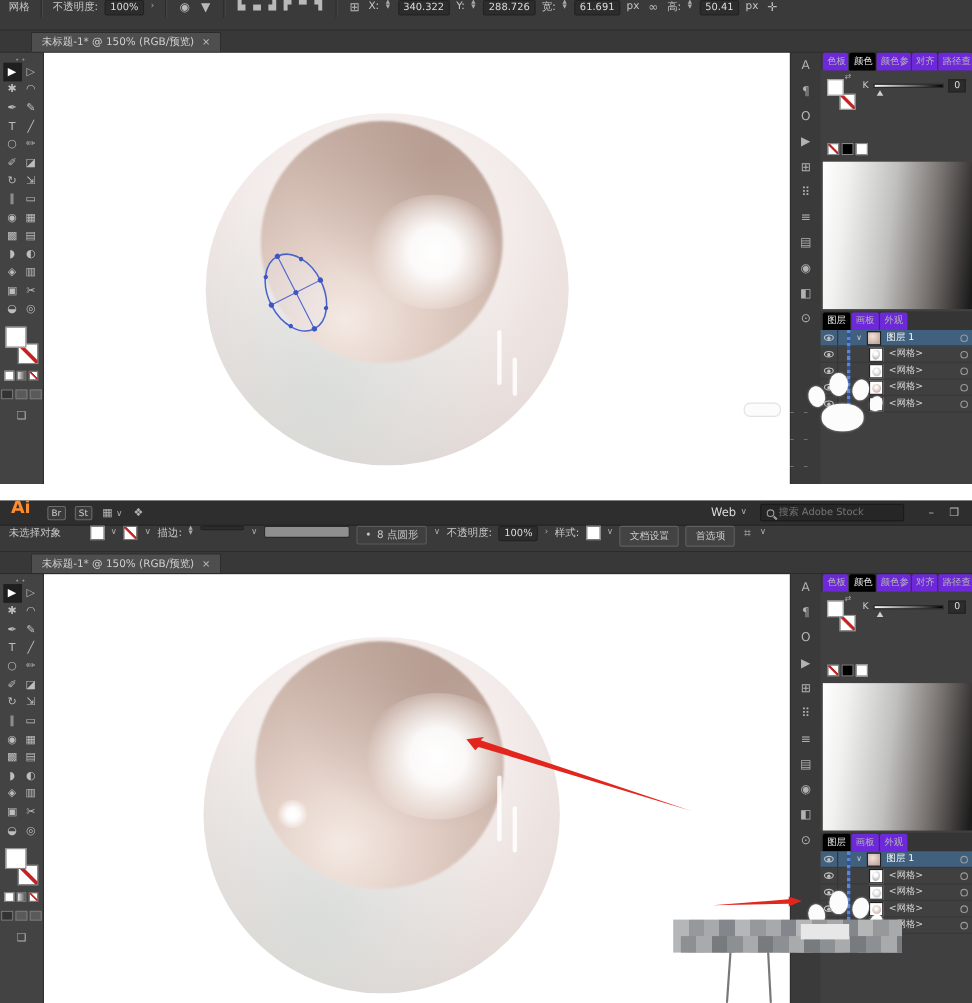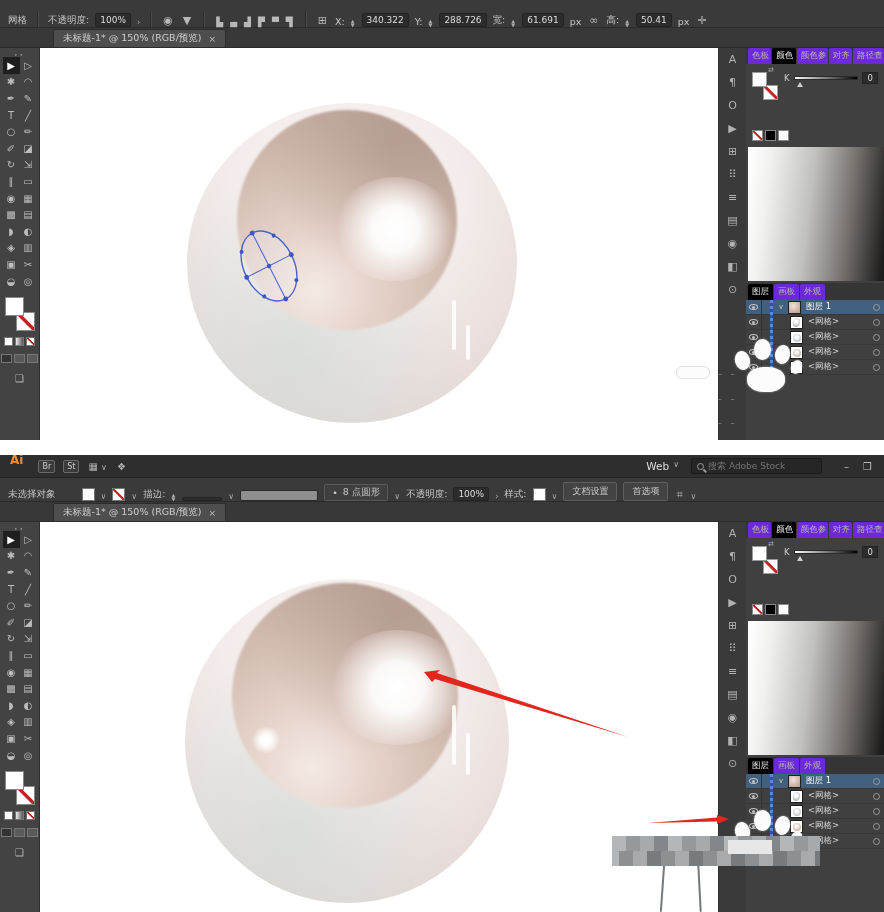--- a/index.html
+++ b/index.html
@@ -3,48 +3,48 @@
 <meta charset="utf-8">
 <style>
   *{box-sizing:border-box;margin:0;padding:0}
   html,body{width:884px;height:912px;background:#fff;font-family:"DejaVu Sans","Liberation Sans",sans-serif;-webkit-font-smoothing:antialiased}
   .shot{position:absolute;left:0;width:884px;overflow:hidden;background:#3f3f3f}
   #shot-top{top:0;height:440px}
   #shot-bot{top:455px;height:457px}
 
   
   .menubar{height:23px;background:#2e2e2e;display:flex;align-items:center;font-size:10.5px;color:#c9c9c9;padding:0 6px;gap:2px;border-bottom:1px solid #242424}
-  .ailogo{color:#ff8d2e;font-weight:bold;font-size:12px;margin:0 10px 12px 4px}
+  .ailogo{color:#ff8d2e;font-weight:bold;font-size:16px;margin:0 10px 12px 4px}
   .mitem{padding:2px 9px;cursor:default}
   .badge{border:1px solid #6a6a6a;border-radius:2px;font-size:8px;padding:1px 3px;margin:0 3px;color:#cfcfcf;background:#3a3a3a}
   .micon{color:#b5b5b5;font-size:10px;margin:0 4px}
   .spacer{flex:1}
   .wsp{display:flex;align-items:flex-start;gap:4px;margin-right:10px;color:#ddd}
   .searchbox{display:flex;align-items:center;gap:4px;background:#262626;border:1px solid #1b1b1b;border-radius:2px;height:16px;padding:0 5px;margin-right:14px}
   .searchbox input{background:transparent;border:0;outline:0;color:#8a8a8a;font-size:9px;width:108px;font-family:"DejaVu Sans",sans-serif}
   .mag{width:7px;height:7px;border:1.4px solid #9a9a9a;border-radius:50%;position:relative}
   .mag::after{content:"";position:absolute;width:4px;height:1.5px;background:#9a9a9a;transform:rotate(45deg);left:5px;top:6px}
   .winbtn{color:#bbb;font-size:10px;padding:0 6px}
 
-  .optbar,.ctrlbar{background:#3a3a3a;display:flex;align-items:flex-end;font-size:9.5px;color:#c6c6c6;border-bottom:1px solid #2b2b2b;gap:6px;padding:0 8px}
+  .optbar,.ctrlbar{background:#3a3a3a;display:flex;align-items:flex-start;font-size:9.5px;color:#c6c6c6;border-bottom:1px solid #2b2b2b;gap:6px;padding:0 8px}
   .optbar{height:28px}
   .ctrlbar{height:24px}
   .vbox{background:#2c2c2c;border:1px solid #232323;border-radius:2px;color:#ddd;padding:1px 4px;font-size:9px;min-width:34px;text-align:left}
   .stp{display:inline-flex;flex-direction:column;line-height:4px;font-size:5px;color:#aaa;margin-right:1px}
   .chev{color:#aaa;font-size:8px}
   .sep{width:1px;height:16px;background:#2c2c2c;box-shadow:1px 0 0 #4a4a4a;margin:0 4px}
   .alicon{font-size:9px;color:#b9b9b9;padding:0 2px}
   .obicon{color:#b9b9b9;font-size:11px;padding:0 2px}
   .swx{width:13px;height:13px;border:1px solid #777;background:#fff;display:inline-block}
   .swx.none{background:linear-gradient(to top right,#fff 42%,#cc2222 46%,#cc2222 56%,#fff 60%)}
   .brushprev{width:78px;height:11px;background:#8f8f8f;border:1px solid #2a2a2a;border-radius:2px}
   .btn{border:1px solid #5f5f5f;border-radius:2px;padding:2px 8px;background:#434343;color:#ccc;font-size:9px}
   .brushbox{display:flex;align-items:center;gap:5px;border:1px solid #5a5a5a;border-radius:2px;padding:1px 7px;background:#3f3f3f}
 
-  .tabbar{height:20px;background:#383838;display:flex;align-items:flex-end;padding-left:53px;border-bottom:1px solid #2b2b2b}
+  .tabbar{height:20px;background:#383838;display:flex;align-items:flex-end;padding-left:28px;border-bottom:1px solid #2b2b2b}
   .doctab{background:#4e4e4e;height:18px;display:flex;align-items:center;gap:7px;padding:0 9px;font-size:9.5px;color:#cfcfcf;border:1px solid #2c2c2c;border-bottom:none;border-radius:2px 2px 0 0}
   .doctab .x{color:#bdbdbd;font-size:9px}
 
   
   .body{display:flex;height:calc(100% - 48px)}
   #shot-bot .body{height:calc(100% - 67px)}
 
   .toolbar{width:40px;background:#434343;border-right:1px solid #2e2e2e;display:flex;flex-direction:column;align-items:center;padding-top:3px}
   .toolgrip{color:#9a9a9a;font-size:6px;letter-spacing:2px;height:6px}
   .tools{display:grid;grid-template-columns:17px 17px;justify-content:center}

